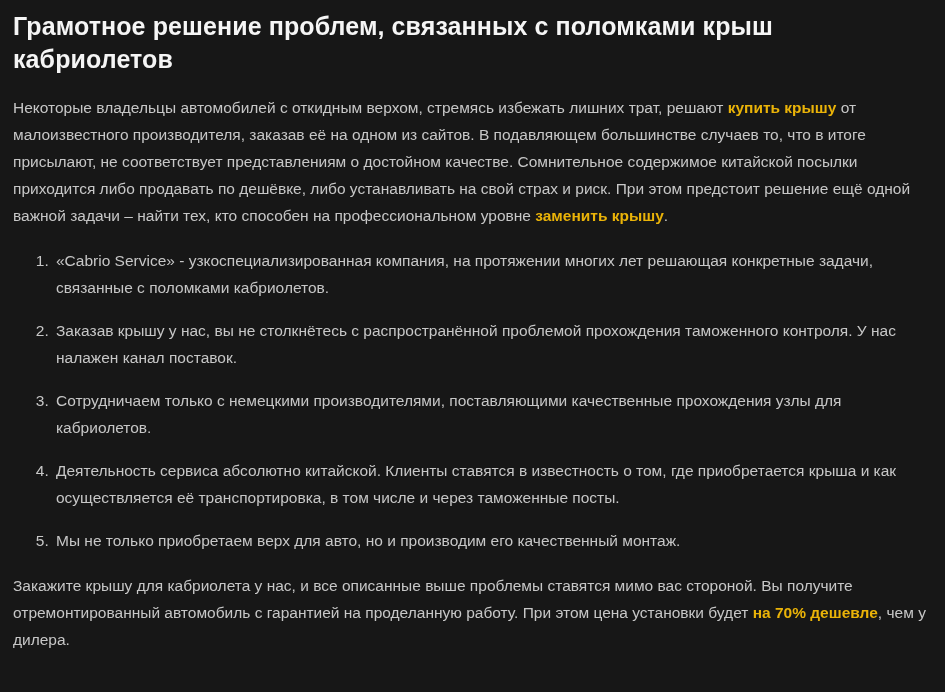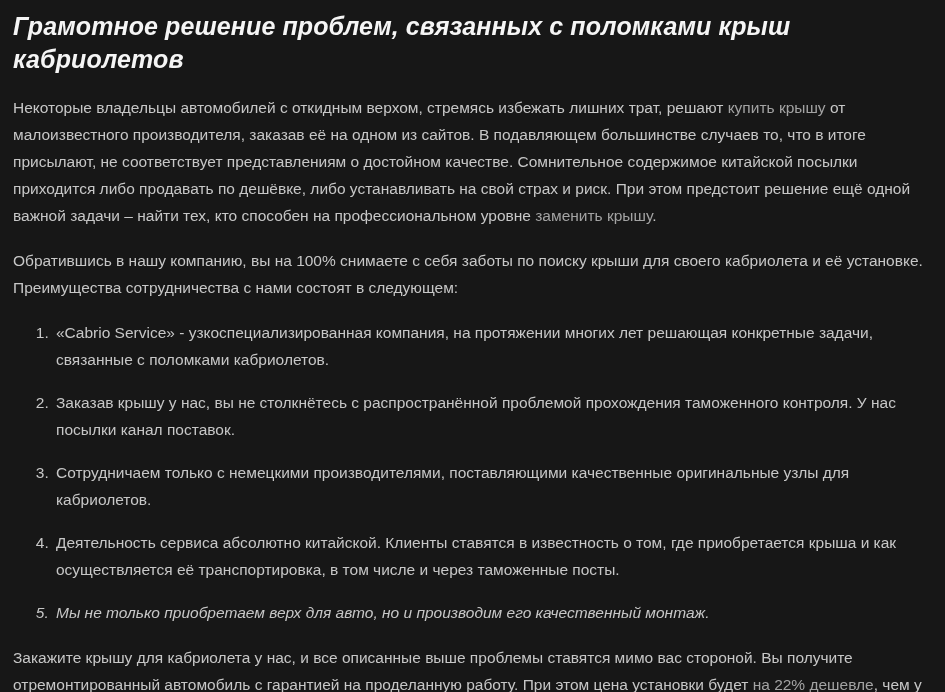--- a/index.html
+++ b/index.html
@@ -21,56 +21,53 @@
     max-width: 920px;
   }
   h1.page-title {
     margin: 10px 0 16px 0;
     color: #f5f5f5;
     font-size: 25px;
     line-height: 33px;
     font-weight: 700;
     letter-spacing: 0.1px;
     max-width: 860px;
-    font-style: italic;
   }
   p {
     margin: 18px 0;
   }
   strong {
-    color: #a3a3a3;
-    font-weight: 400;
+    color: #eab308;
+    font-weight: 700;
   }
   ol.benefits-list {
     margin: 18px 0;
     padding: 0 0 0 40px;
   }
   ol.benefits-list li {
     margin-bottom: 16px;
     padding-left: 3px;
   }
   ol.benefits-list li:last-child {
     margin-bottom: 0;
-    font-style: italic;
   }
 </style>
 </head>
 <body>
 
 <div class="article">
 
   <h1 class="page-title">Грамотное решение проблем, связанных с поломками крыш кабриолетов</h1>
 
   <p><span> Некоторые владельцы автомобилей с откидным верхом, стремясь избежать лишних трат, решают </span><strong>купить крышу</strong><span> от малоизвестного производителя, заказав её на одном из сайтов. В подавляющем большинстве случаев то, что в итоге присылают, не соответствует представлениям о достойном качестве. Сомнительное содержимое китайской посылки приходится либо продавать по дешёвке, либо устанавливать на свой страх и риск. При этом предстоит решение ещё одной важной задачи – найти тех, кто способен на профессиональном уровне </span><strong>заменить крышу</strong><span>.</span></p>
 
-  <p>Обратившись в нашу компанию, вы на 100% снимаете с себя заботы по поиску крыши для своего кабриолета и её установке. Преимущества сотрудничества с нами состоят в следующем:</p>
 
   <ol class="benefits-list">
     <li>«Cabrio Service» - узкоспециализированная компания, на протяжении многих лет решающая конкретные задачи, связанные с поломками кабриолетов.</li>
-    <li>Заказав крышу у нас, вы не столкнётесь с распространённой проблемой прохождения таможенного контроля. У нас посылки канал поставок.</li>
-    <li>Сотрудничаем только с немецкими производителями, поставляющими качественные оригинальные узлы для кабриолетов.</li>
+    <li>Заказав крышу у нас, вы не столкнётесь с распространённой проблемой прохождения таможенного контроля. У нас налажен канал поставок.</li>
+    <li>Сотрудничаем только с немецкими производителями, поставляющими качественные прохождения узлы для кабриолетов.</li>
     <li>Деятельность сервиса абсолютно китайской. Клиенты ставятся в известность о том, где приобретается крыша и как осуществляется её транспортировка, в том числе и через таможенные посты.</li>
     <li>Мы не только приобретаем верх для авто, но и производим его качественный монтаж.</li>
   </ol>
 
-  <p><span>Закажите крышу для кабриолета у нас, и все описанные выше проблемы ставятся мимо вас стороной. Вы получите отремонтированный автомобиль с гарантией на проделанную работу. При этом цена установки будет </span><strong>на 22% дешевле</strong><span>, чем у дилера.</span></p>
+  <p><span>Закажите крышу для кабриолета у нас, и все описанные выше проблемы ставятся мимо вас стороной. Вы получите отремонтированный автомобиль с гарантией на проделанную работу. При этом цена установки будет </span><strong>на 70% дешевле</strong><span>, чем у дилера.</span></p>
 
 </div>
 
 </body></html>

